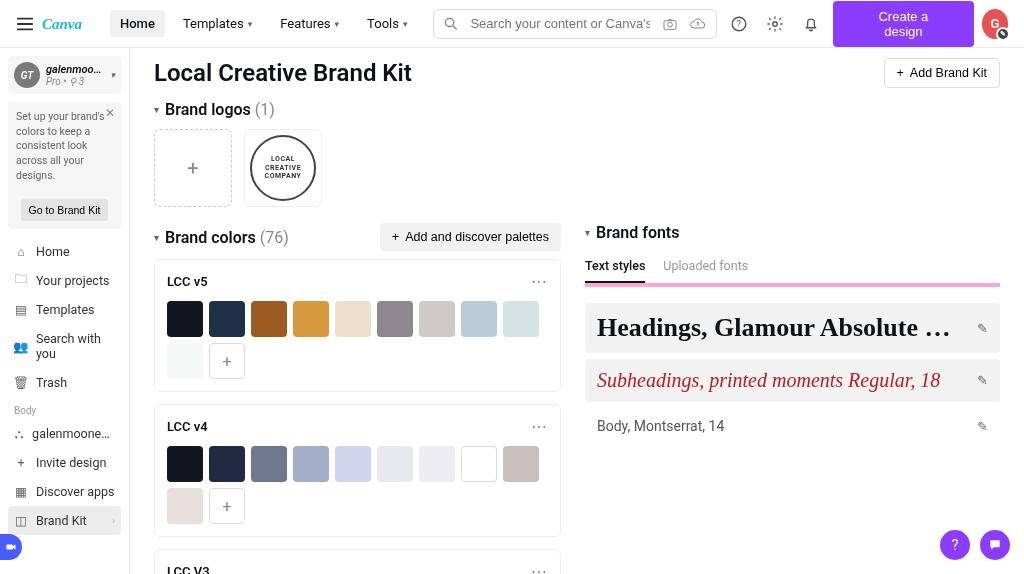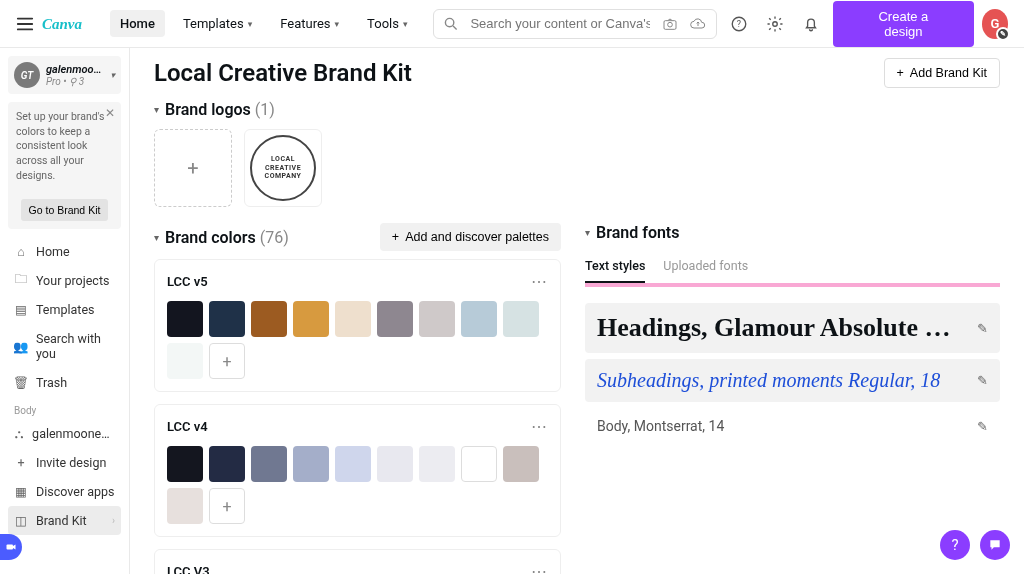--- a/index.html
+++ b/index.html
@@ -71,21 +71,21 @@
   .swatch.bordered { border: 1px solid #ddd; }
   .swatch-add { width: 36px; height: 36px; border: 1px solid #ddd; border-radius: 4px; display: flex; align-items: center; justify-content: center; color: #888; cursor: pointer; font-size: 16px; }
   
   .tabs { display: flex; gap: 18px; border-bottom: 4px solid #f9a8d4; margin-bottom: 16px; }
   .tab { padding: 8px 0; font-size: 12.5px; color: #999; cursor: pointer; }
   .tab.active { color: #0d1216; border-bottom: 2px solid #0d1216; font-weight: 500; }
   
   .font-row { display: flex; align-items: center; justify-content: space-between; padding: 10px 12px; border-radius: 4px; margin-bottom: 6px; }
   .font-row.bg { background: #f2f2f2; }
   .font-heading { font-family: Georgia, serif; font-weight: 900; font-size: 26px; white-space: nowrap; overflow: hidden; text-overflow: ellipsis; max-width: 360px; }
-  .font-sub { font-family: "Brush Script MT", cursive; font-size: 20px; font-style: italic; color: #1d4ed8; }
+  .font-sub { font-family: "Brush Script MT", cursive; font-size: 20px; font-style: italic; color: #b91c1c; }
   .font-body { font-size: 14px; color: #555; }
   .edit-ico { cursor: pointer; color: #666; }
   
   .floats { position: absolute; bottom: 14px; right: 14px; display: flex; gap: 10px; }
   .float-btn { width: 30px; height: 30px; border-radius: 50%; background: #8b3dff; color: #fff; display: flex; align-items: center; justify-content: center; cursor: pointer; font-size: 15px; }
   .float-rec { position: absolute; bottom: 14px; left: 0; width: 22px; height: 26px; background: #4b5cff; border-radius: 0 13px 13px 0; display:flex; align-items:center; justify-content:center; color:#fff; cursor:pointer; }
   
   svg { display: block; }
 </style>
 </head>

